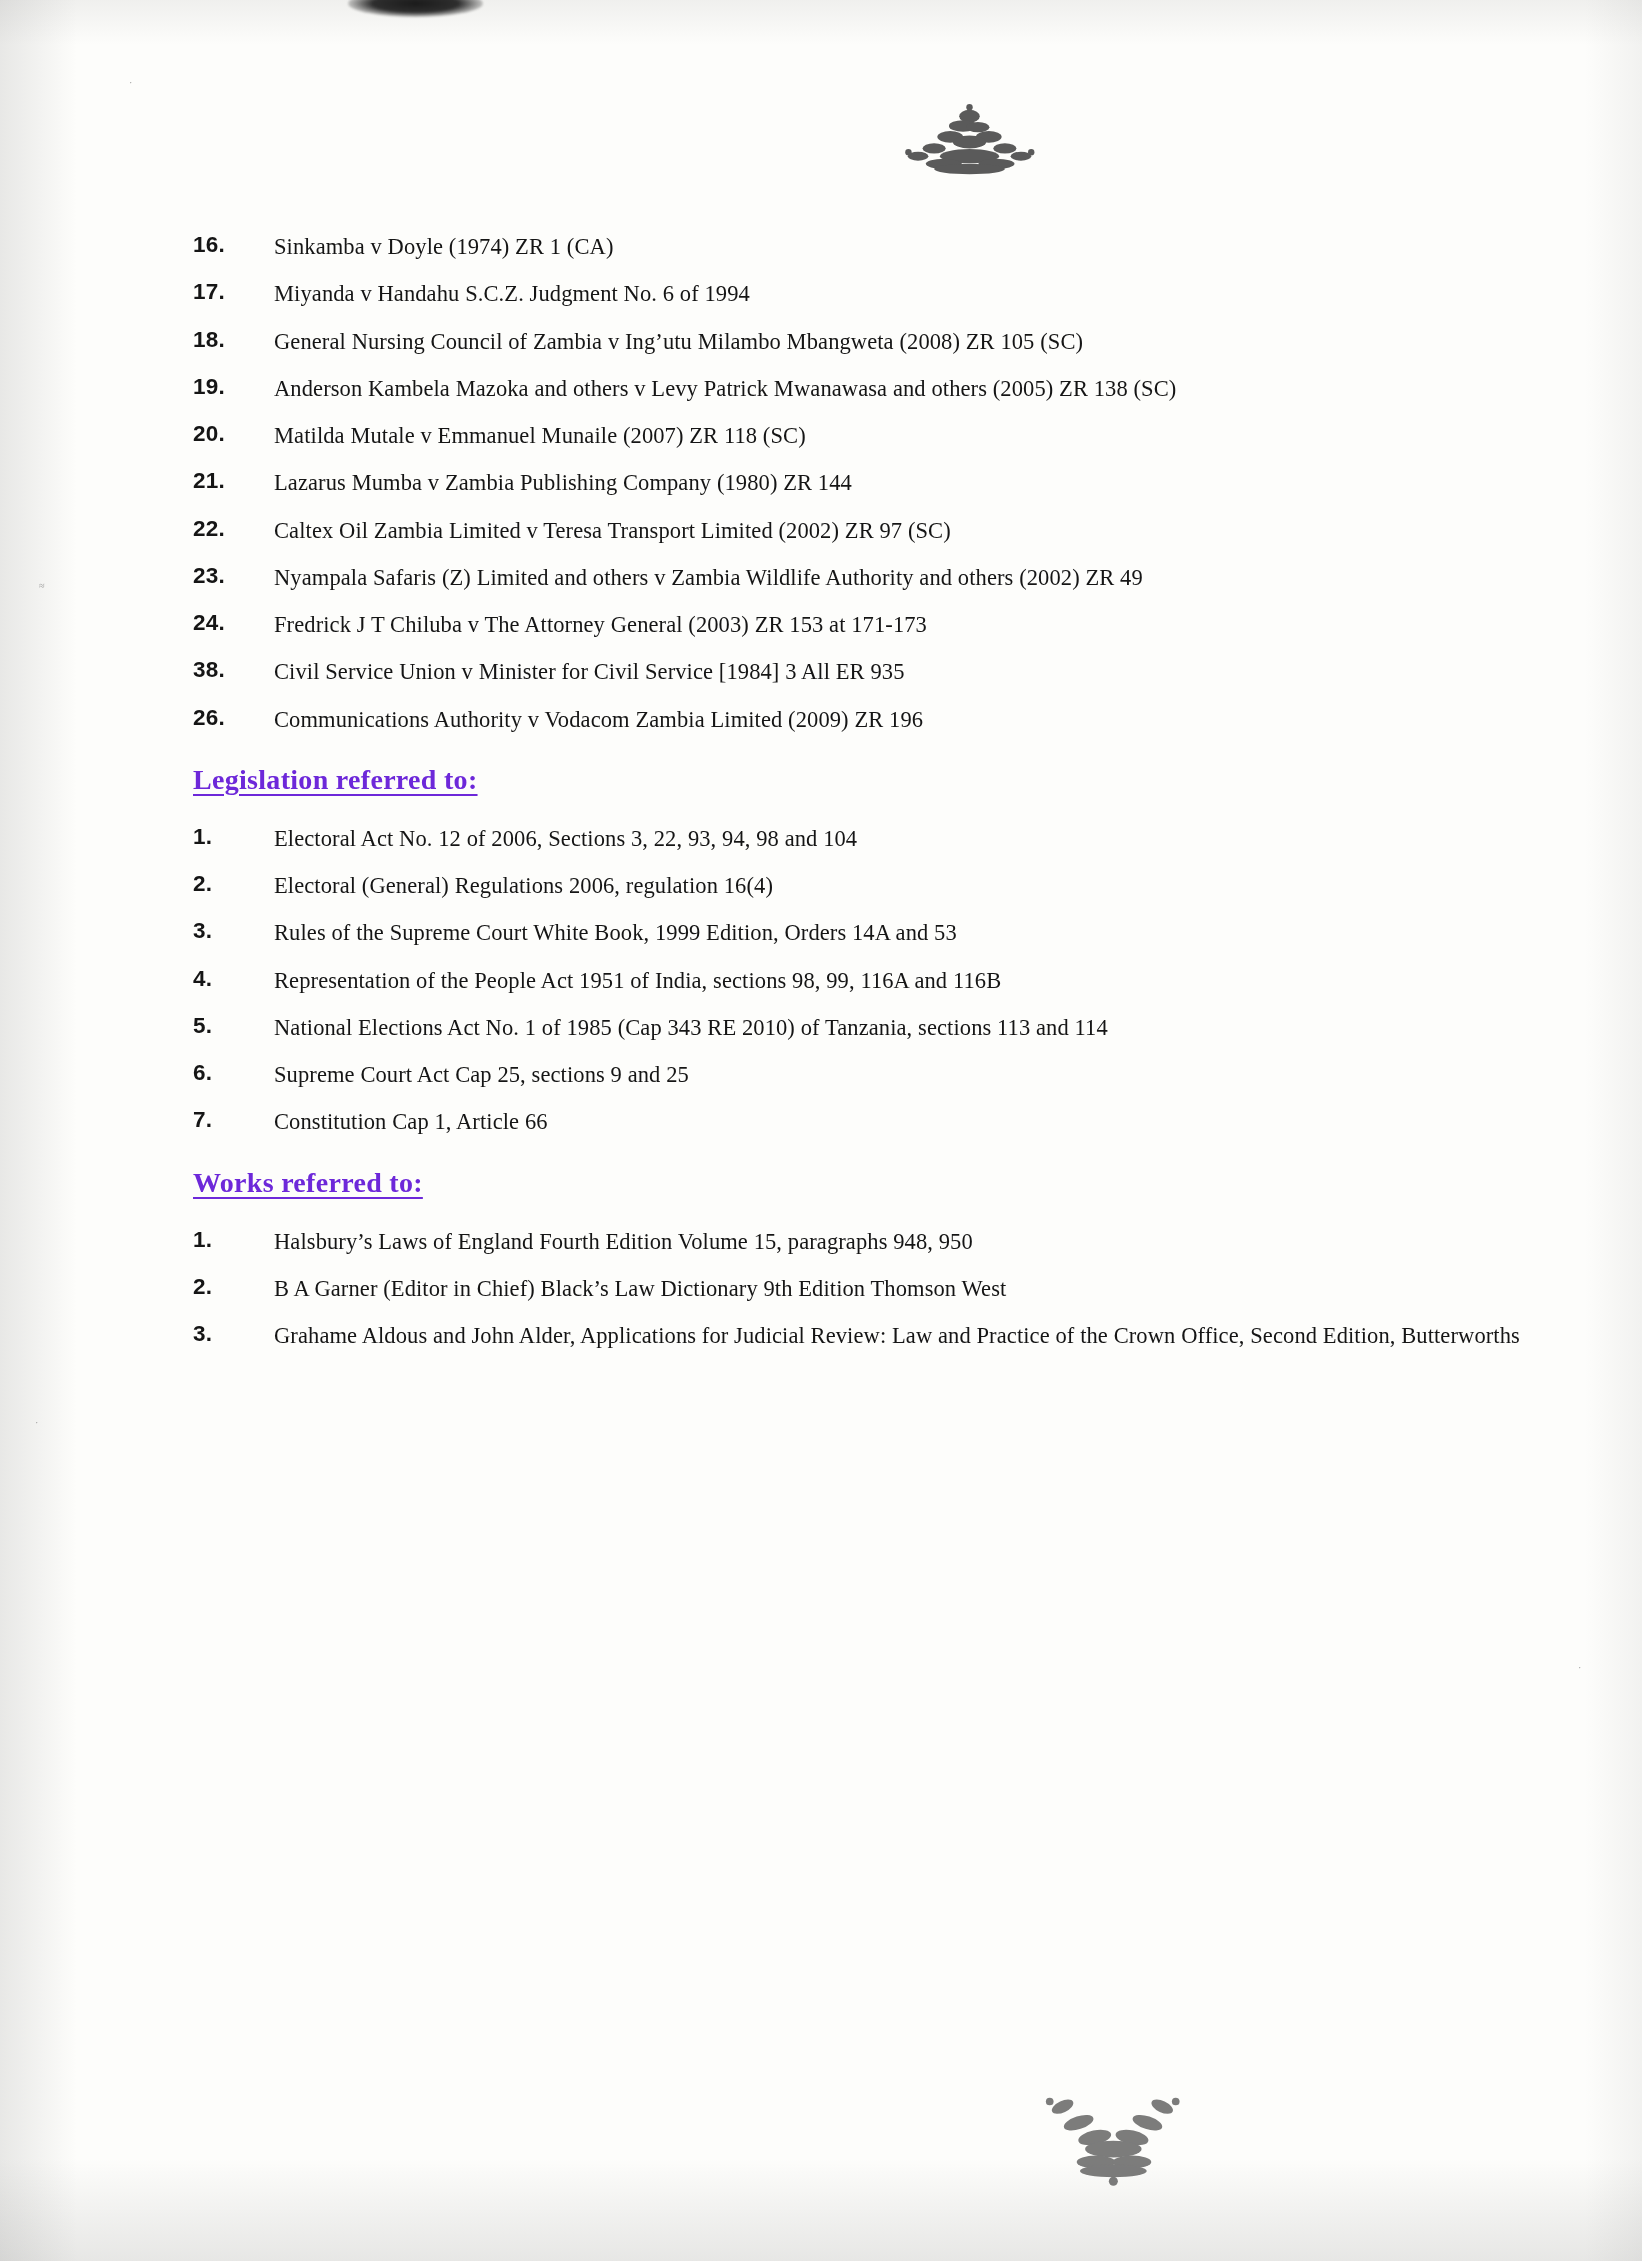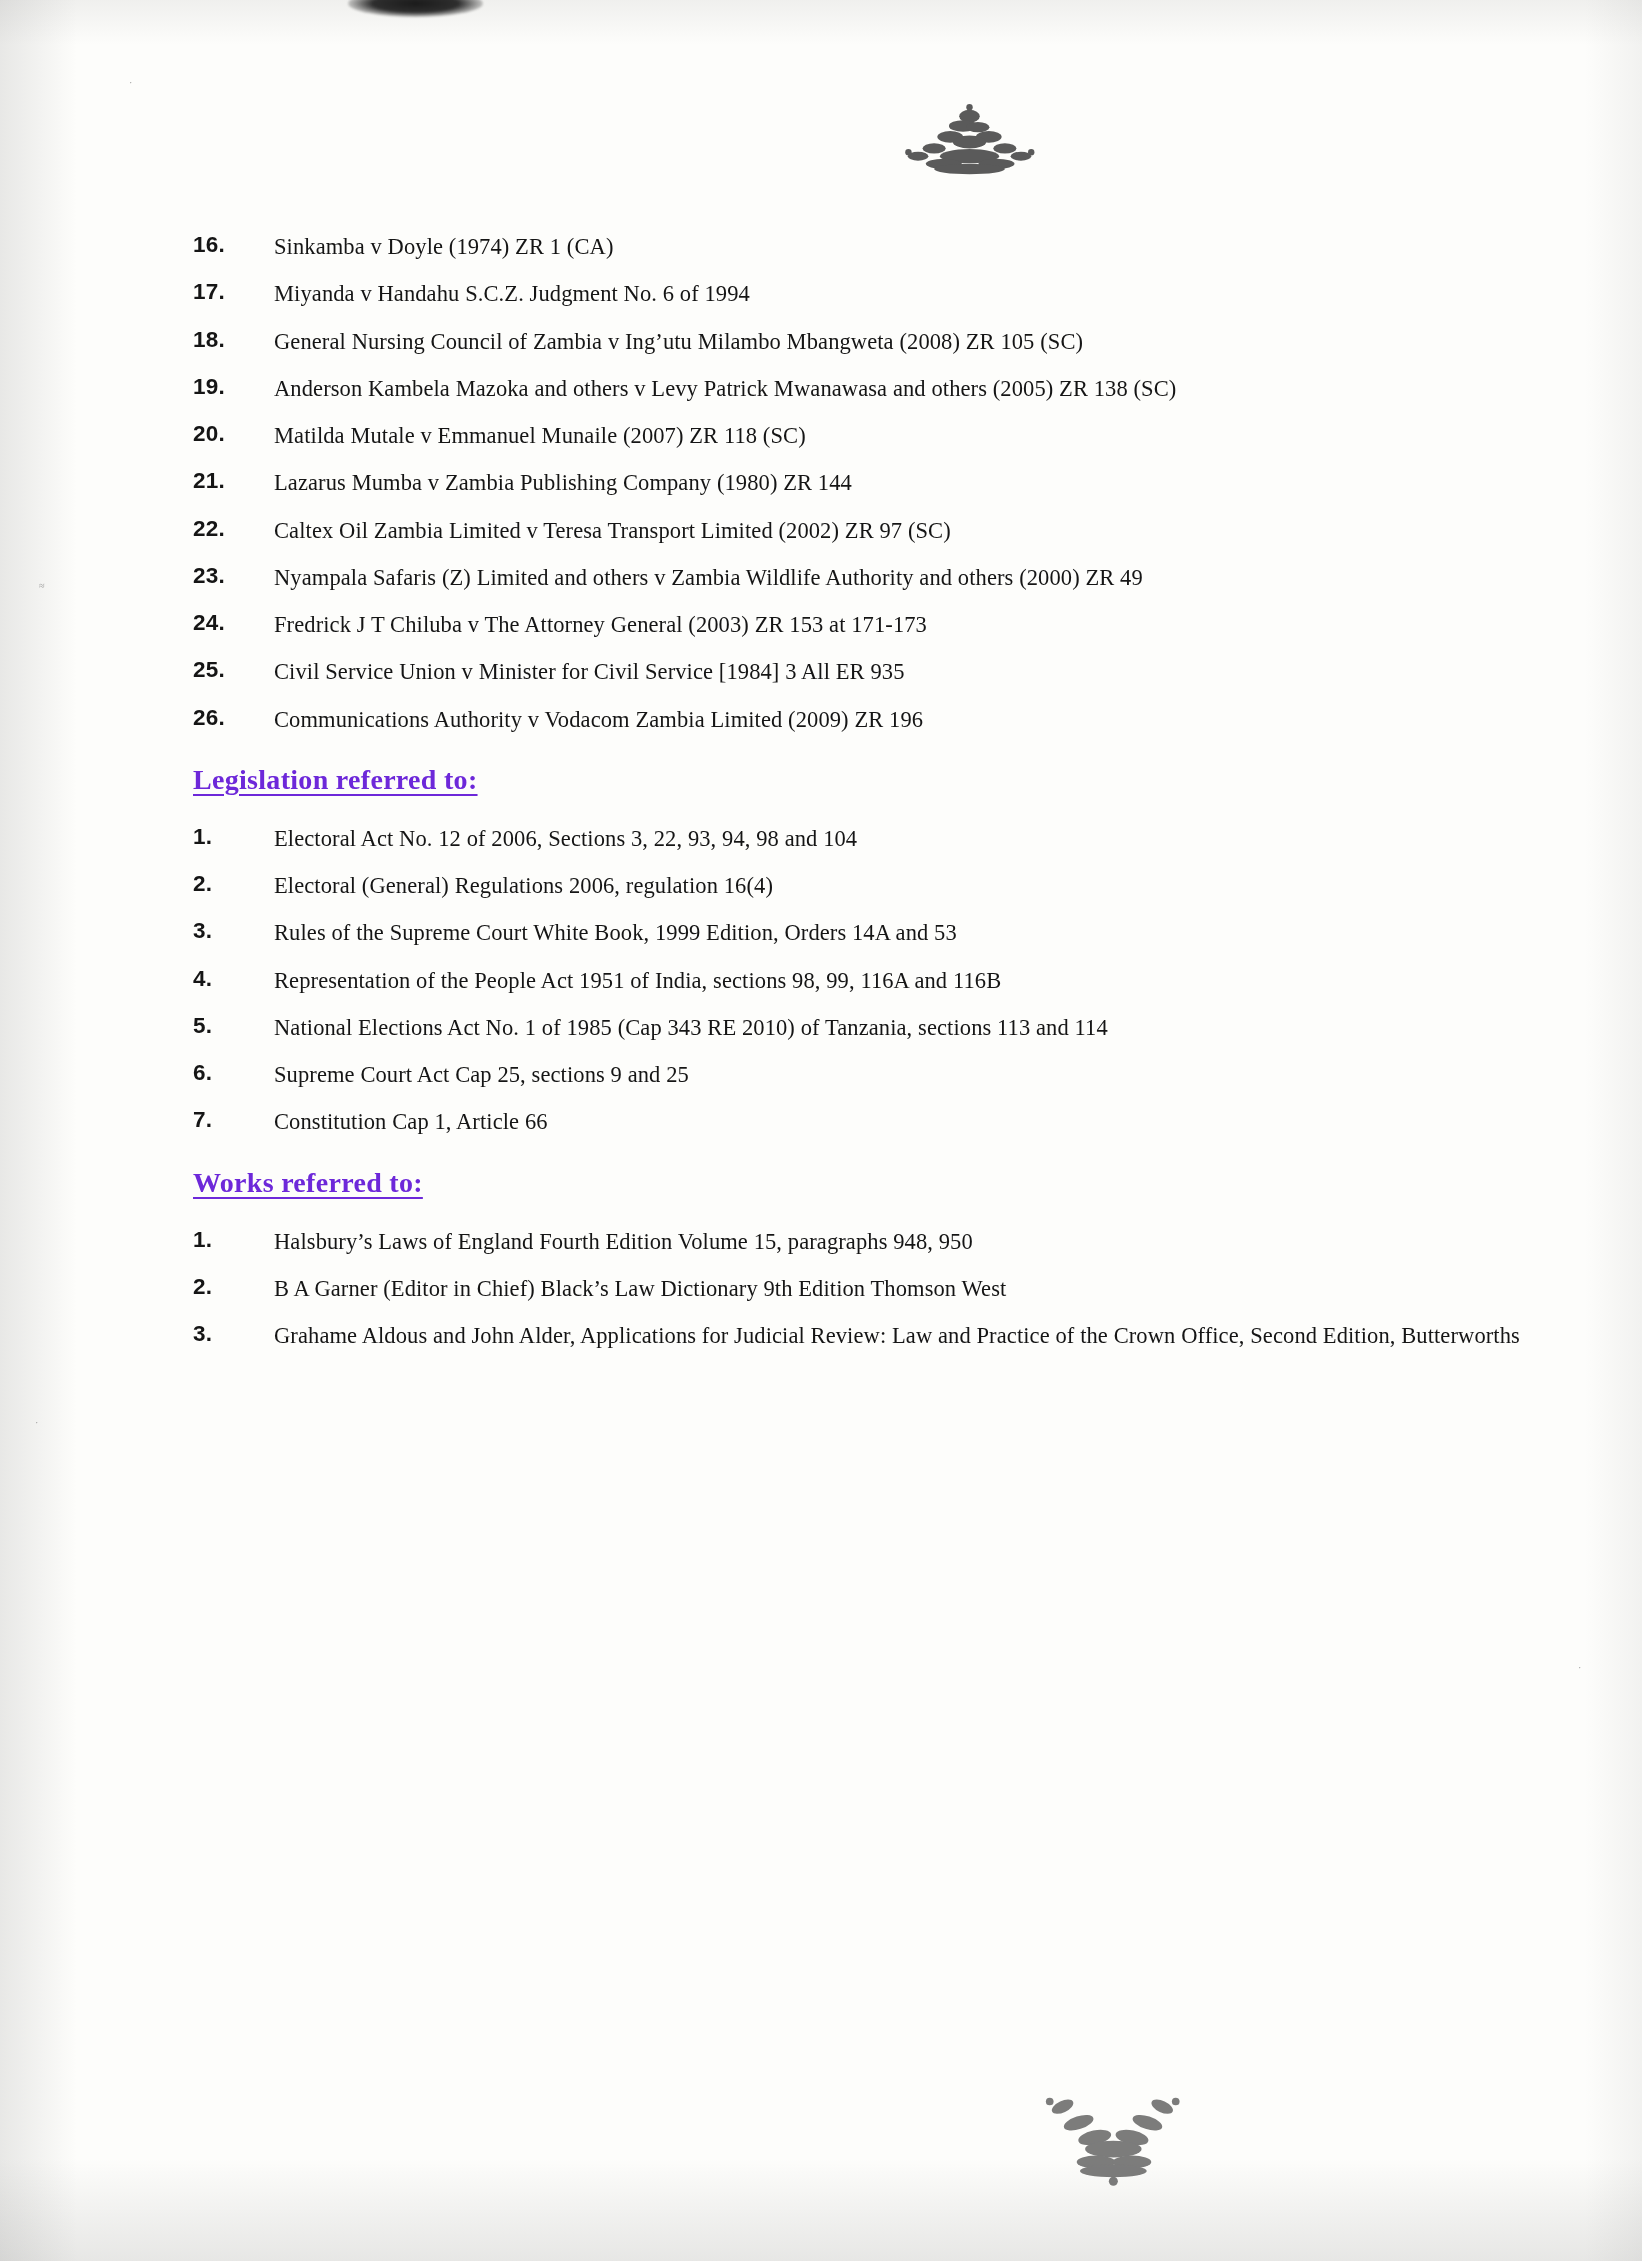--- a/index.html
+++ b/index.html
@@ -204,28 +204,28 @@
       <div class="row">
         <div class="num">21.</div>
         <div class="txt">Lazarus Mumba v Zambia Publishing Company (1980) ZR 144</div>
       </div>
       <div class="row">
         <div class="num">22.</div>
         <div class="txt">Caltex Oil Zambia Limited v Teresa Transport Limited (2002) ZR 97 (SC)</div>
       </div>
       <div class="row">
         <div class="num">23.</div>
-        <div class="txt just">Nyampala Safaris (Z) Limited and others v Zambia Wildlife Authority and others (2000) ZR 49</div>
+        <div class="txt just">Nyampala Safaris (Z) Limited and others v Zambia Wildlife Authority and others (2002) ZR 49</div>
       </div>
       <div class="row">
         <div class="num">24.</div>
         <div class="txt">Fredrick J T Chiluba v The Attorney General (2003) ZR 153 at 171-173</div>
       </div>
       <div class="row">
-        <div class="num">25.</div>
+        <div class="num">38.</div>
         <div class="txt">Civil Service Union v Minister for Civil Service [1984] 3 All ER 935</div>
       </div>
       <div class="row">
         <div class="num">26.</div>
         <div class="txt">Communications Authority v Vodacom Zambia Limited (2009) ZR 196</div>
       </div>
     </div>
 
     <div class="section-head">Legislation referred to:</div>
 

